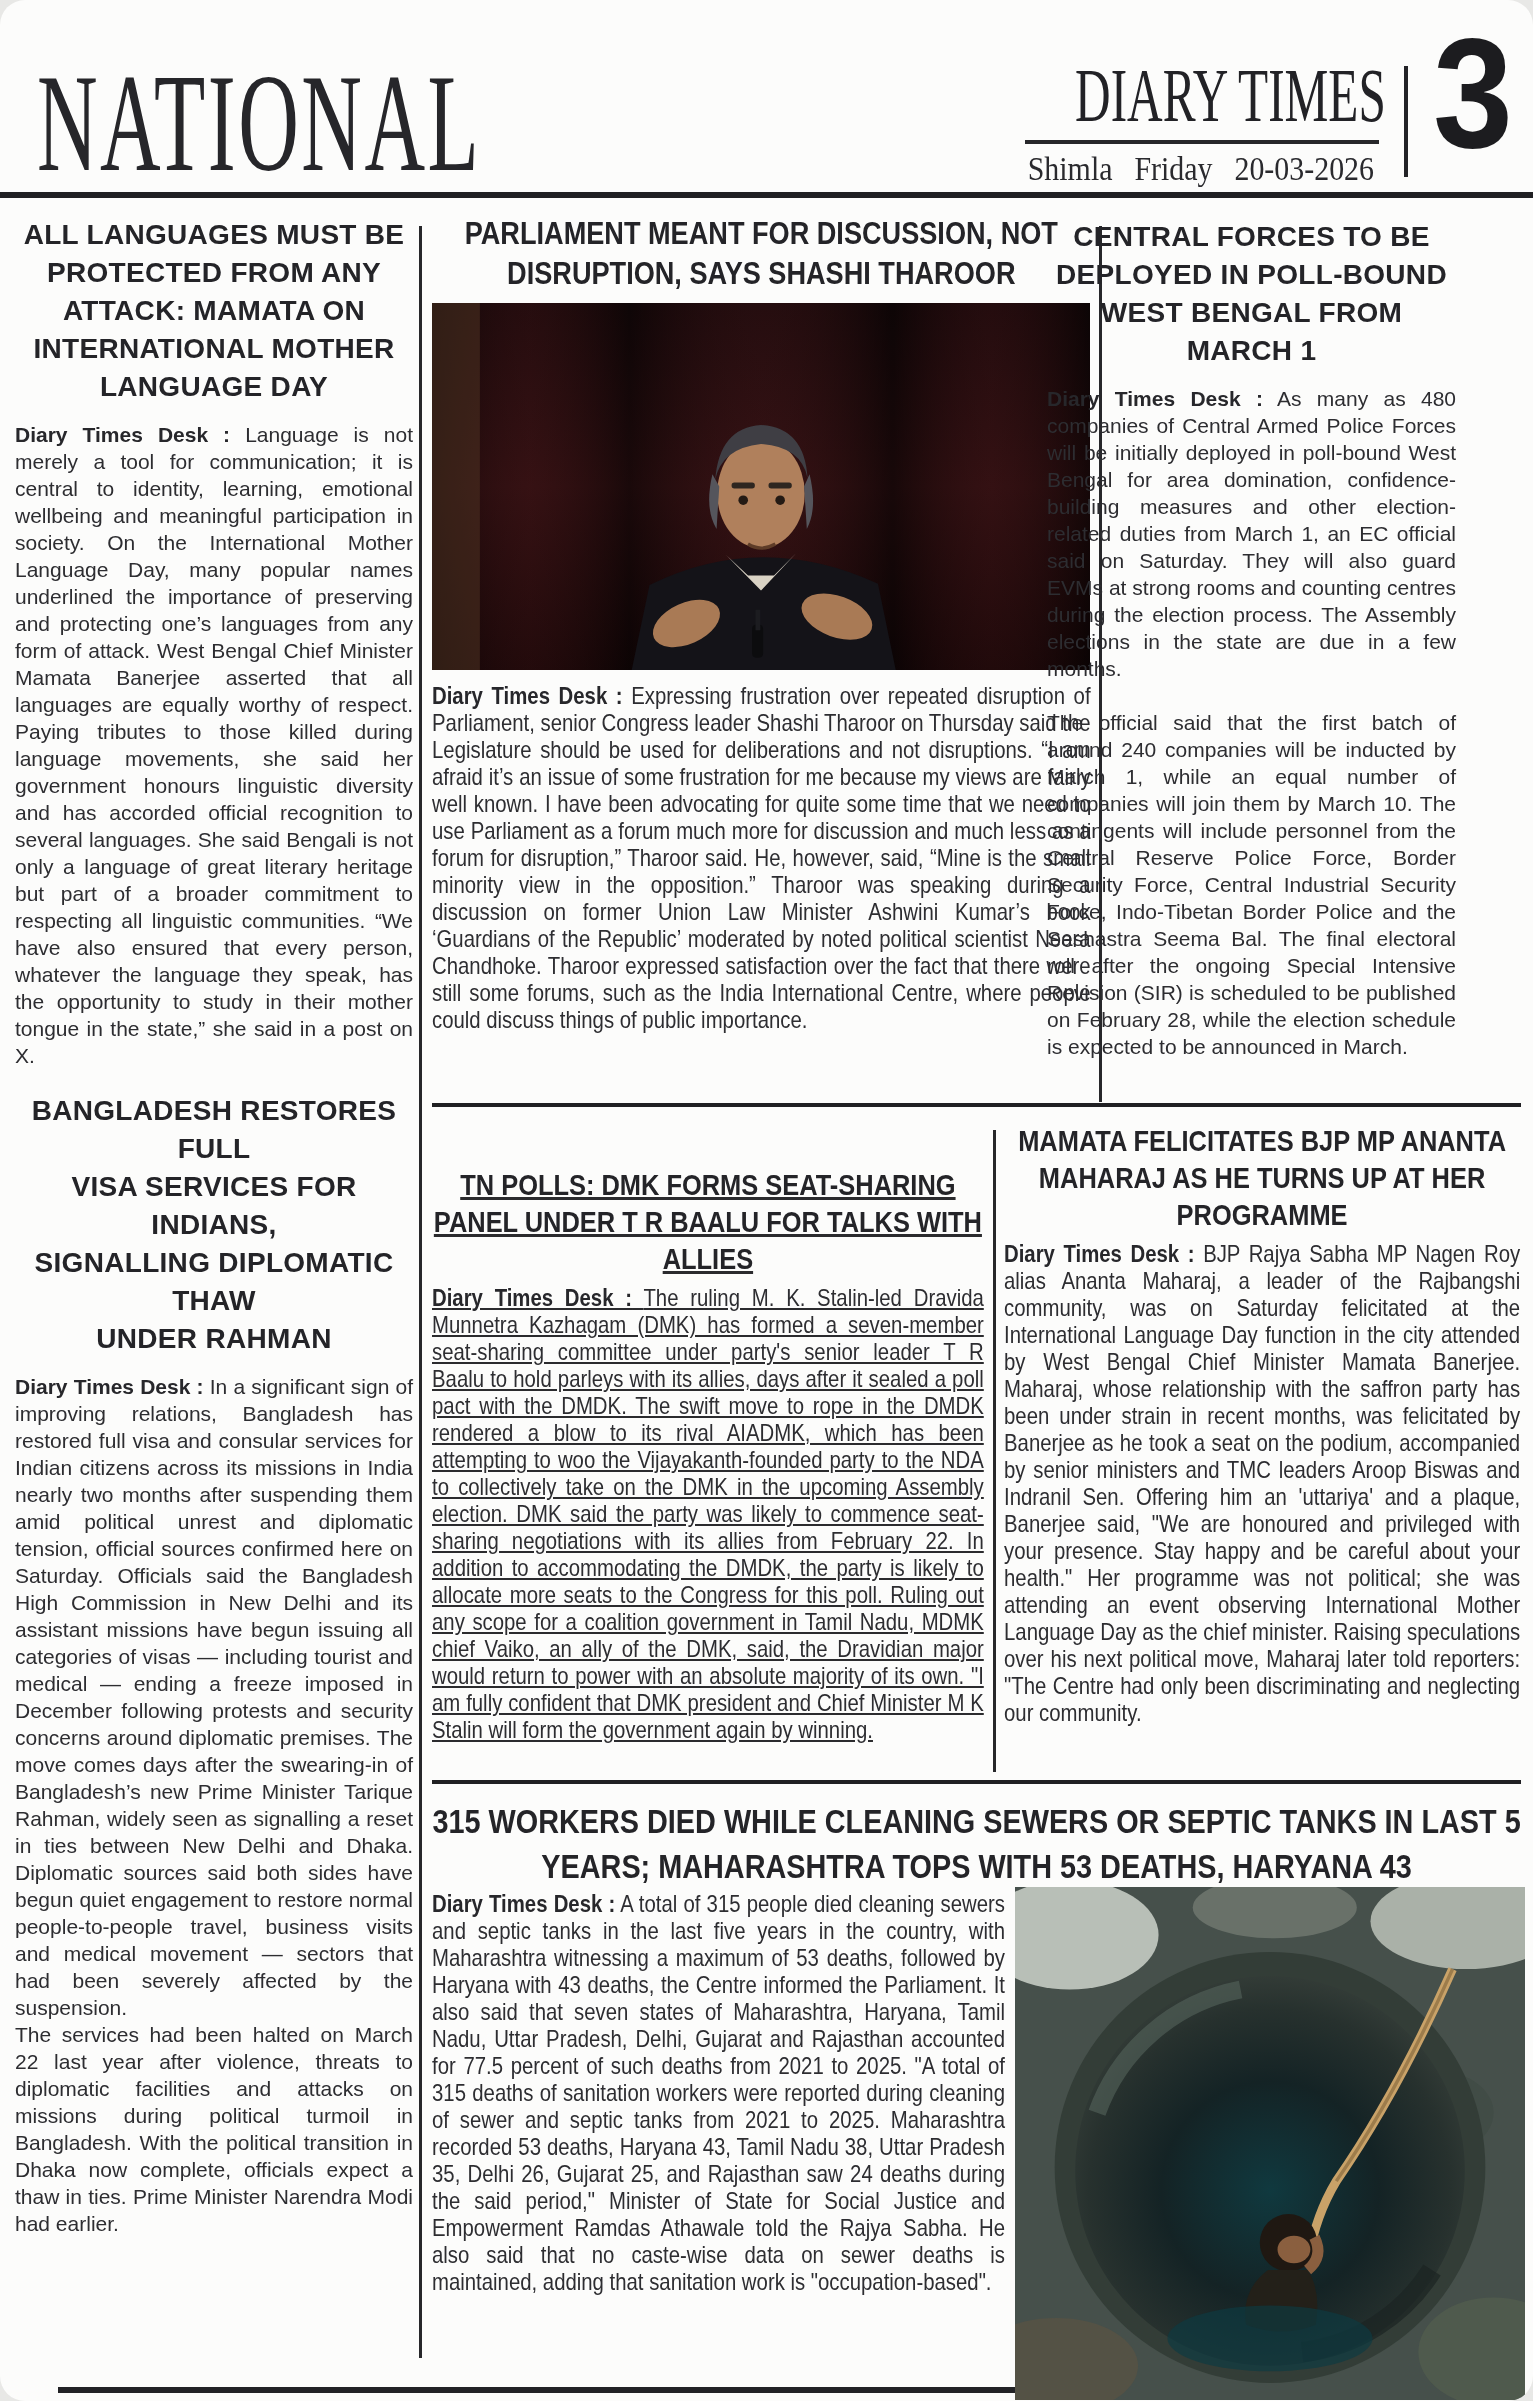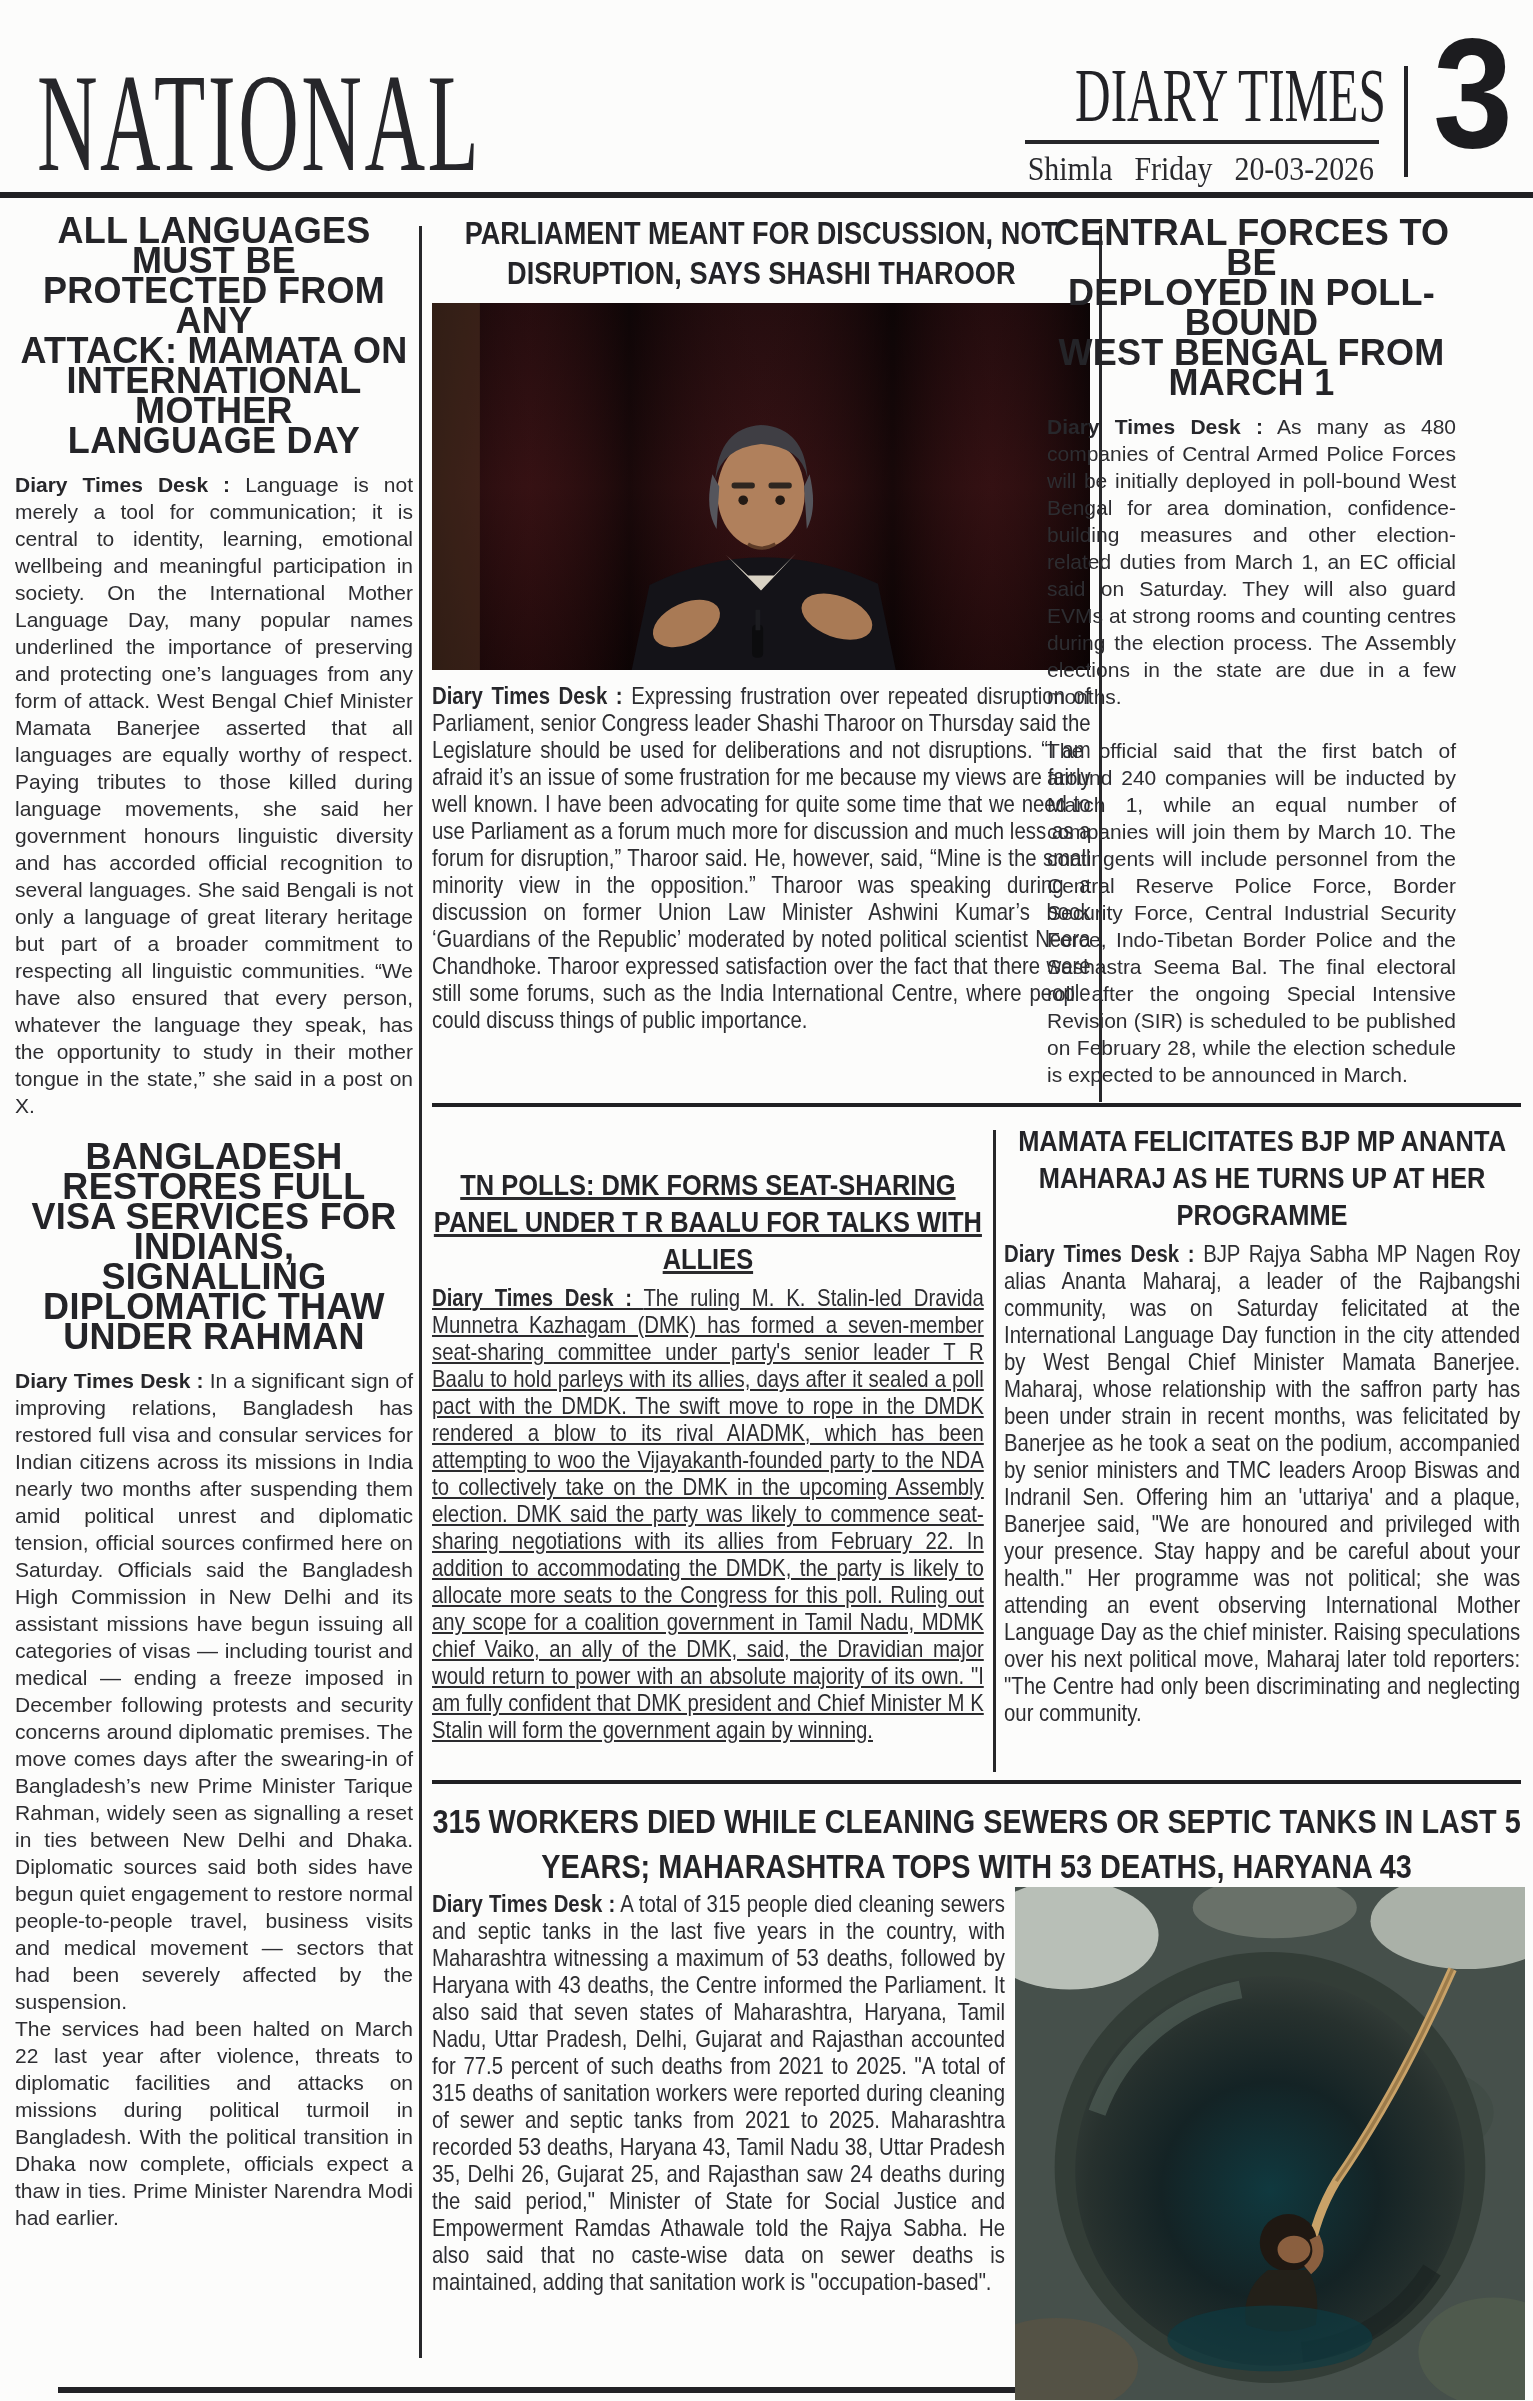--- a/index.html
+++ b/index.html
@@ -1,17 +1,17 @@
 <!DOCTYPE html>
 <html style="font-size:11px"><head>
 <meta charset="utf-8">
 <style>
   html,body{margin:0;padding:0;background:#e8e8e6;}
   .page{position:relative;width:1533px;height:2401px;background:#fcfcfb;overflow:hidden;
-        font-family:"Liberation Sans",sans-serif;color:#2b2b2e;}
+        font-family:"Liberation Sans",sans-serif;color:#2b2b2e;border-radius:25px;}
   
   .national-wrap{position:absolute;left:37px;top:53px;}
   .national{font-family:"Liberation Serif",serif;font-size:140px;line-height:1;color:#26262a;
             letter-spacing:4.1px;white-space:nowrap;transform:scaleX(0.60);transform-origin:top left;}
   .mast-right{position:absolute;left:1004px;top:57px;width:395px;text-align:left;}
   .paper-name{font-family:"Liberation Serif",serif;font-size:77px;line-height:1.0;color:#222226;
               white-space:nowrap;transform:scaleX(0.64);transform-origin:center;}
   .mast-rule{height:4.1px;background:#27272a;margin:5.5px 20.5px 6.8px 20.5px;}
   .dateline{font-family:"Liberation Serif",serif;font-size:34px;color:#2a2a2e;word-spacing:16.4px;
             white-space:nowrap;transform:scaleX(0.88);transform-origin:center;}
@@ -30,21 +30,21 @@
   .col-left{position:absolute;left:15px;top:216px;width:398px;}
   .col-mid{position:absolute;left:432px;top:213px;width:658px;}
   .col-right{position:absolute;left:1047px;top:218px;width:409px;}
   .tn-col{position:absolute;left:432px;top:1166px;width:551px;text-decoration:underline;}
   .mamata-col{position:absolute;left:1004px;top:1122px;width:516px;}
   .sewer-head-wrap{position:absolute;left:432px;top:1799px;width:1089px;}
   .sewer-body-wrap{position:absolute;left:432px;top:1890px;width:573px;}
   .photo-sewer{position:absolute;left:1015px;top:1887px;width:510px;height:513px;}
   
   .hl{font-weight:700;text-align:center;color:#242428;white-space:pre-line;margin:0;}
-  .hl-std{font-size:36px;line-height:30px;letter-spacing:0.3px;}
+  .hl-std{font-size:28px;line-height:38px;letter-spacing:0.3px;}
   .hl-cond{font-size:32px;line-height:40px;letter-spacing:0px;}
   .bt{font-size:21px;line-height:27px;text-align:justify;margin:0;color:#2d2d31;}
   .bt-cond{font-size:24px;line-height:27px;}
   .byline{font-weight:700;color:#27272b;}
   .mt{margin-top:15px;}
   .mt-big{margin-top:23px;}
   .para-gap{margin-top:27px;}
   
   .cx{transform:scaleX(0.8476);transform-origin:top left;}
   .cx-mid{width:777px;}

